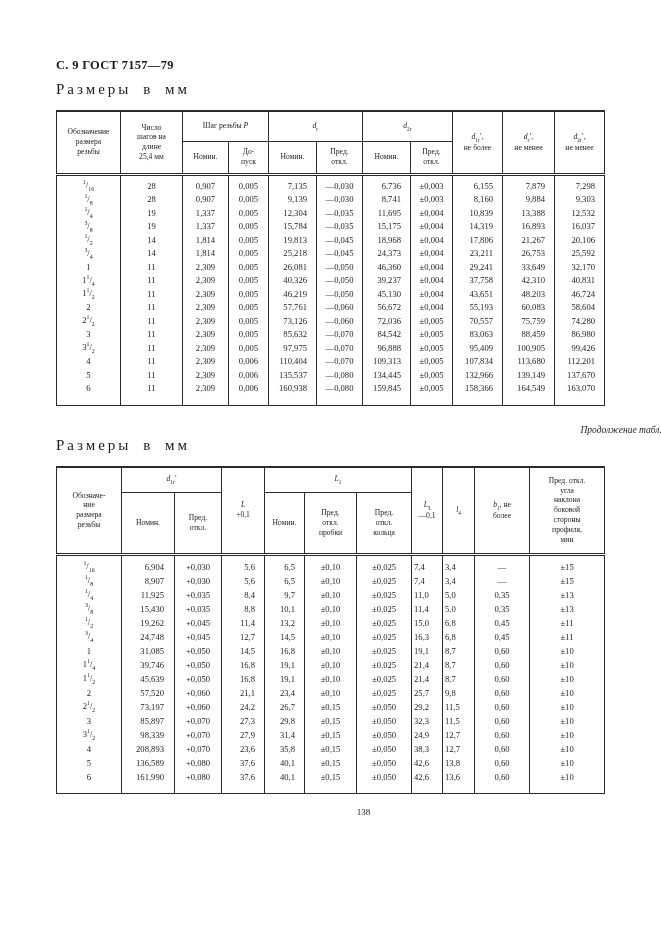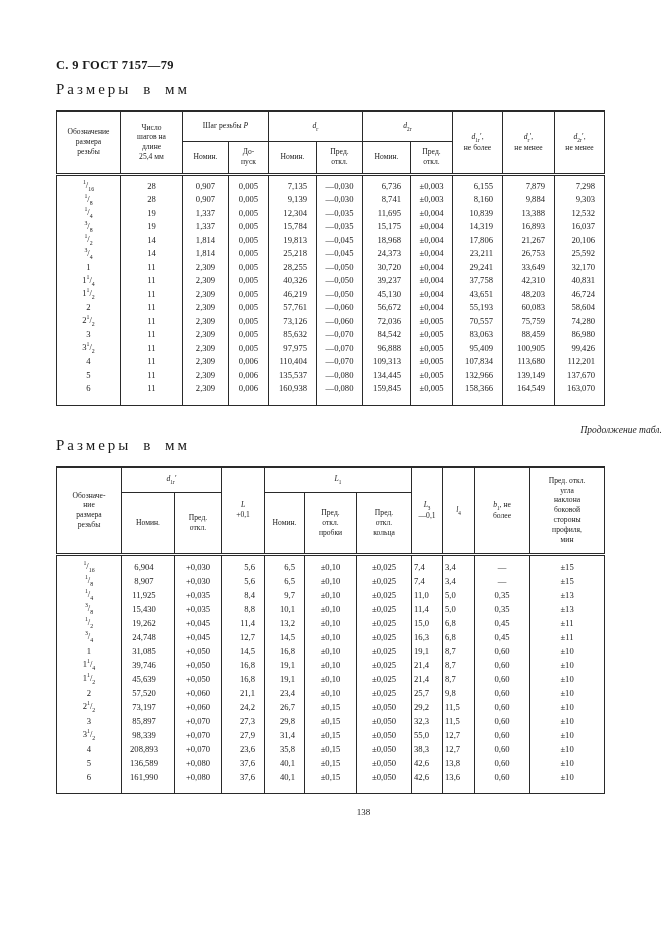--- a/index.html
+++ b/index.html
@@ -45,21 +45,21 @@
 
   #t1 thead tr:first-child { height:30px; }
   #t1 thead tr:last-child  { height:33px; }
   #t1 tbody td:nth-child(5), #t1 tbody td:nth-child(7),
   #t1 tbody td:nth-child(9), #t1 tbody td:nth-child(10),
   #t1 tbody td:nth-child(11) { text-align:right; padding-right:9px; }
 
   #t2 thead tr:first-child { height:26px; }
   #t2 thead tr:last-child  { height:62px; }
   #t2 tbody td { height:14px; }
-  #t2 tbody td:nth-child(2) { padding-right:10px; }
+  #t2 tbody td:nth-child(2) { text-align:right; padding-right:10px; }
   #t2 tbody td:nth-child(4), #t2 tbody td:nth-child(5) { text-align:right; padding-right:9px; }
   #t2 tbody td:nth-child(8), #t2 tbody td:nth-child(9) { text-align:left; padding-right:5px; }
 
   .page-number { margin-top:13px; text-align:center; font-size:9px; }
 </style>
 </head>
 <body>
 
 <div class="page">
 
@@ -180,23 +180,23 @@
           <td>±0,004</td>
           <td>23,211</td>
           <td>26,753</td>
           <td>25,592</td>
         </tr>
         <tr>
           <td>1</td>
           <td>11</td>
           <td>2,309</td>
           <td>0,005</td>
-          <td>28,255</td>
+          <td>26,081</td>
           <td>—0,050</td>
-          <td>30,720</td>
+          <td>46,360</td>
           <td>±0,004</td>
           <td>29,241</td>
           <td>33,649</td>
           <td>32,170</td>
         </tr>
         <tr>
           <td>1<sup>1</sup>/<sub>4</sub></td>
           <td>11</td>
           <td>2,309</td>
           <td>0,005</td>
@@ -510,21 +510,21 @@
           <td>±10</td>
         </tr>
         <tr>
           <td>3<sup>1</sup>/<sub>2</sub></td>
           <td>98,339</td>
           <td>+0,070</td>
           <td>27,9</td>
           <td>31,4</td>
           <td>±0,15</td>
           <td>±0,050</td>
-          <td>55,0</td>
+          <td>24,9</td>
           <td>12,7</td>
           <td>0,60</td>
           <td>±10</td>
         </tr>
         <tr>
           <td>4</td>
           <td>208,893</td>
           <td>+0,070</td>
           <td>23,6</td>
           <td>35,8</td>

